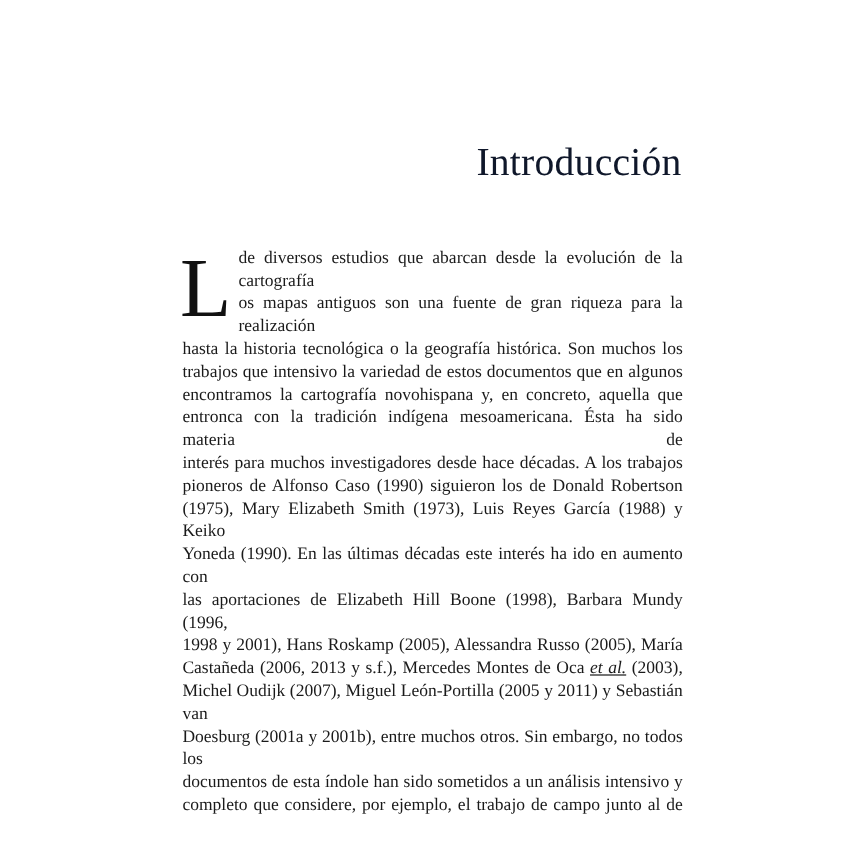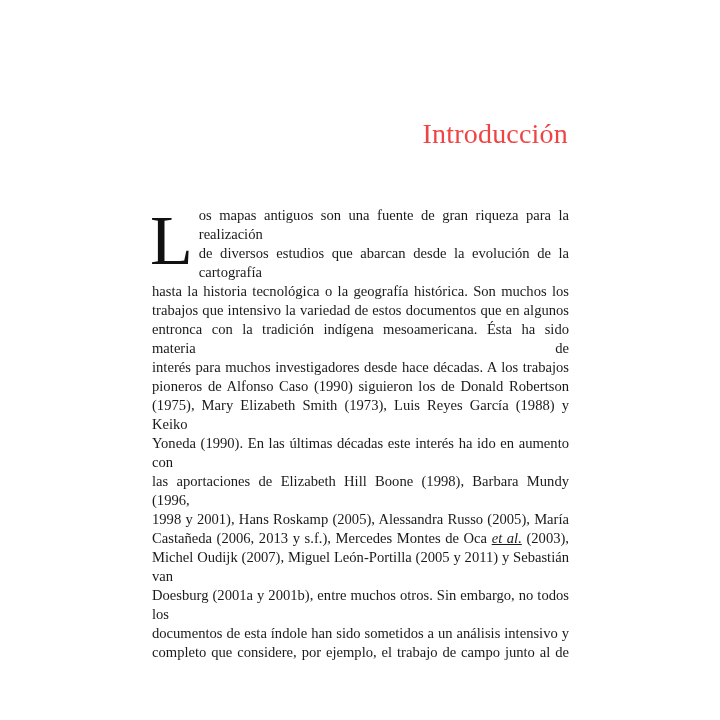--- a/index.html
+++ b/index.html
@@ -18,25 +18,25 @@
   .page {
     position: absolute;
     left: 0; top: 0;
     width: 720px; height: 720px;
     background: #ffffff;
   }
   .chapter-title {
     position: absolute;
     top: 118px;
     right: 152px;
-    font-size: 28px;
+    font-size: 33px;
     font-weight: normal;
     margin: 0;
     letter-spacing: 0.2px;
-    color: #ef4444;
+    color: #0f172a;
   }
   .body-text {
     position: absolute;
     left: 152px;
     top: 206px;
     width: 417px;
     font-size: 14.6px;
     line-height: 19px;
     text-align: justify;
     color: #1a1a1a;
@@ -62,24 +62,25 @@
 </style>
 </head>
 <body>
 
 <div class="page">
   <h1 class="chapter-title">Introducción</h1>
 
   <div class="body-text">
     <p>
       <span class="dropcap">L</span>
+      <span class="line">de diversos estudios que abarcan desde la evolución de la cartografía</span>
       <span class="line">os mapas antiguos son una fuente de gran riqueza para la realización</span>
-      <span class="line">de diversos estudios que abarcan desde la evolución de la cartografía</span>
       <span class="line">hasta la historia tecnológica o la geografía histórica. Son muchos los</span>
       <span class="line">trabajos que intensivo la variedad de estos documentos que en algunos</span>
+      <span class="line">encontramos la cartografía novohispana y, en concreto, aquella que</span>
       <span class="line">entronca con la tradición indígena mesoamericana. Ésta ha sido materia de</span>
       <span class="line">interés para muchos investigadores desde hace décadas. A los trabajos</span>
       <span class="line">pioneros de Alfonso Caso (1990) siguieron los de Donald Robertson</span>
       <span class="line">(1975), Mary Elizabeth Smith (1973), Luis Reyes García (1988) y Keiko</span>
       <span class="line">Yoneda (1990). En las últimas décadas este interés ha ido en aumento con</span>
       <span class="line">las aportaciones de Elizabeth Hill Boone (1998), Barbara Mundy (1996,</span>
       <span class="line">1998 y 2001), Hans Roskamp (2005), Alessandra Russo (2005), María</span>
       <span class="line"><span>Castañeda (2006, 2013 y s.f.), Mercedes Montes de Oca </span><em>et al.</em><span> (2003),</span></span>
       <span class="line">Michel Oudijk (2007), Miguel León-Portilla (2005 y 2011) y Sebastián van</span>
       <span class="line">Doesburg (2001a y 2001b), entre muchos otros. Sin embargo, no todos los</span>

